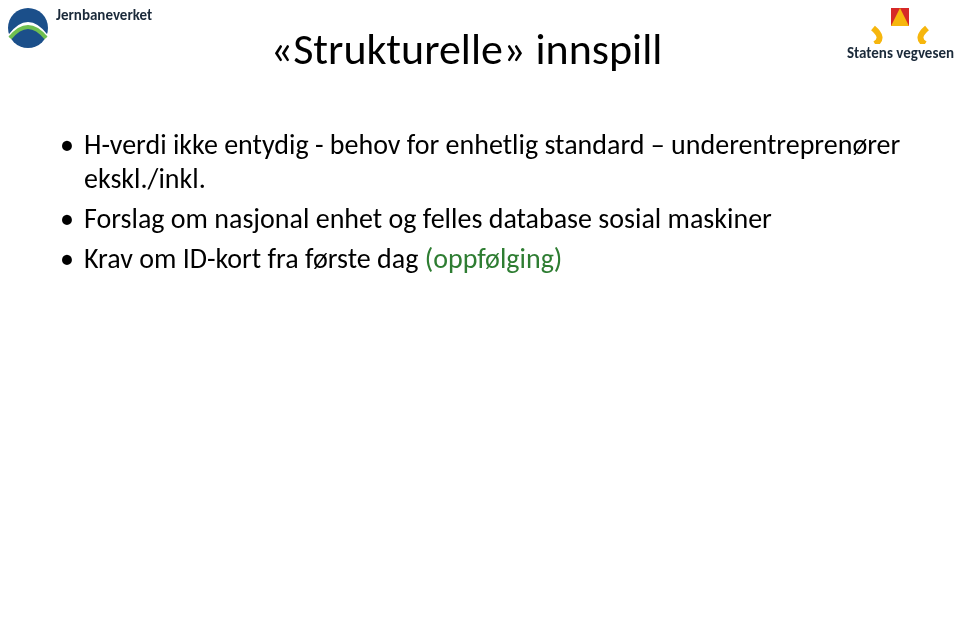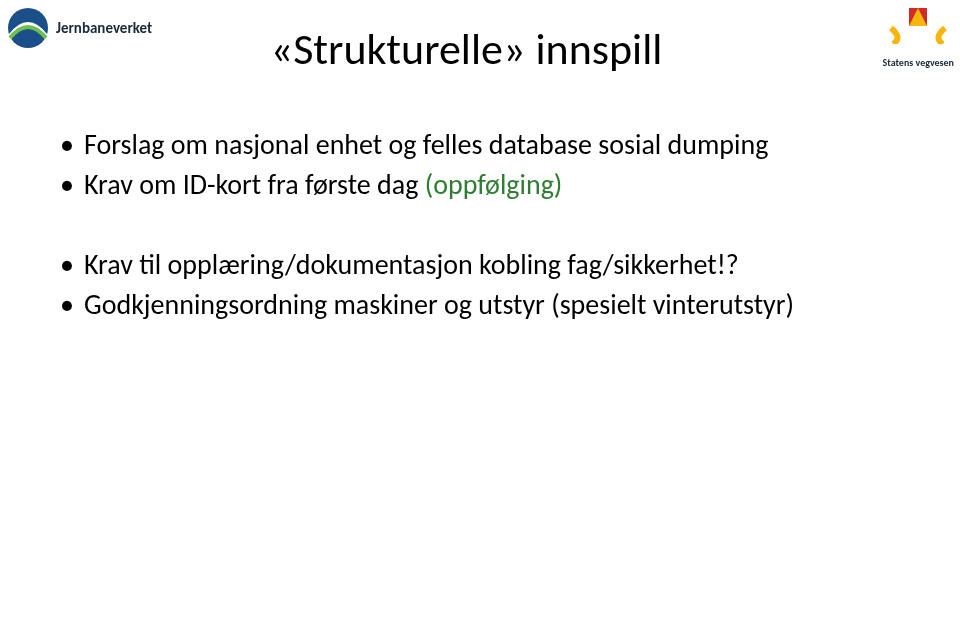--- a/index.html
+++ b/index.html
@@ -11,21 +11,20 @@
     font-family: Calibri, Arial, sans-serif;
     color: #000;
     position: relative;
     overflow: hidden;
   }
   .logo-left {
     position: absolute;
     top: 6px;
     left: 6px;
     display: flex;
-    align-items: center;
     gap: 6px;
   }
   .logo-right {
     position: absolute;
     top: 6px;
     right: 6px;
     display: flex;
     flex-direction: column;
     align-items: center;
   }
@@ -41,24 +40,24 @@
   }
   .sv-mark {
     width: 58px;
     height: 38px;
     display: flex;
     align-items: center;
     justify-content: center;
     gap: 2px;
   }
   .sv-text {
-    font-size: 10px;
+    font-size: 15px;
     font-weight: bold;
     color: #1b2a3a;
-    margin-top: 12px;
+    margin-top: 0;
   }
   .title {
     position: absolute;
     top: 22px;
     left: 0;
     width: 933px;
     text-align: center;
     font-size: 44px;
     color: #000;
     font-weight: 400;
@@ -120,23 +119,20 @@
       <path d="M 56 22 Q 44 32 54 38" stroke="#f6b60d" stroke-width="6" fill="none"></path>
     </svg>
   </div>
   <span class="sv-text">Statens vegvesen</span>
 </div>
 
 <div class="title">«Strukturelle» innspill</div>
 
 <div class="content">
   <ul class="bullets">
-    <li>Forslag om nasjonal enhet og felles database sosial dumping</li>
+    <li>H-verdi ikke entydig - behov for enhetlig standard – underentreprenører ekskl./inkl.</li>
+    <li>Forslag om nasjonal enhet og felles database sosial maskiner</li>
     <li>
       <span>Krav om ID-kort fra første dag </span><span class="green-suffix">(oppfølging)</span>
     </li>
   </ul>
   <div class="gap"></div>
-  <ul class="bullets">
-    <li>Krav til opplæring/dokumentasjon kobling fag/sikkerhet!?</li>
-    <li>Godkjenningsordning maskiner og utstyr (spesielt vinterutstyr)</li>
-  </ul>
 </div>
 
 </body></html>

